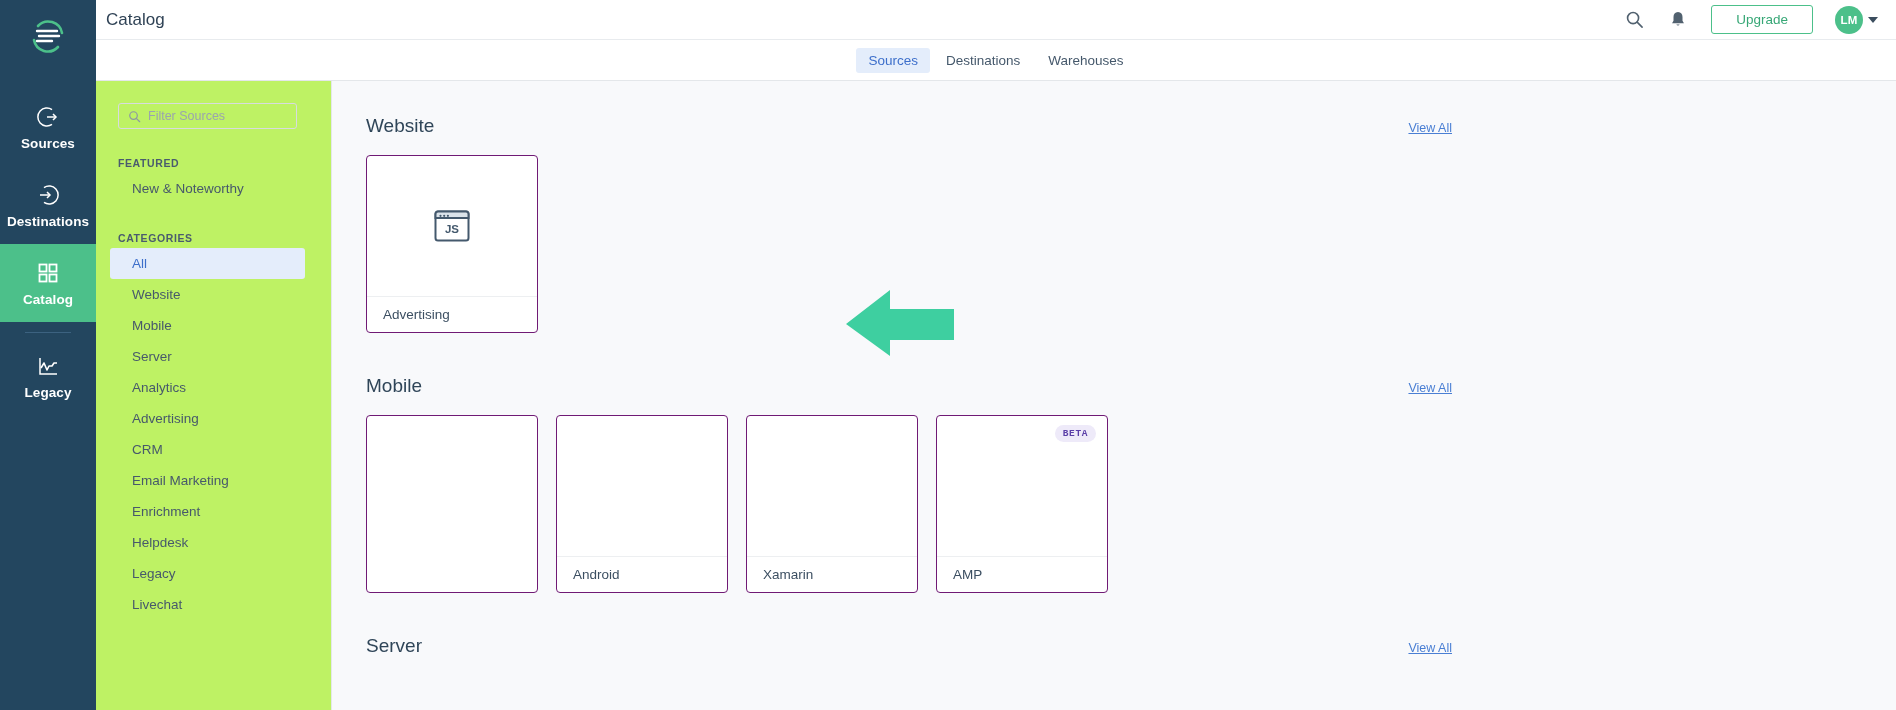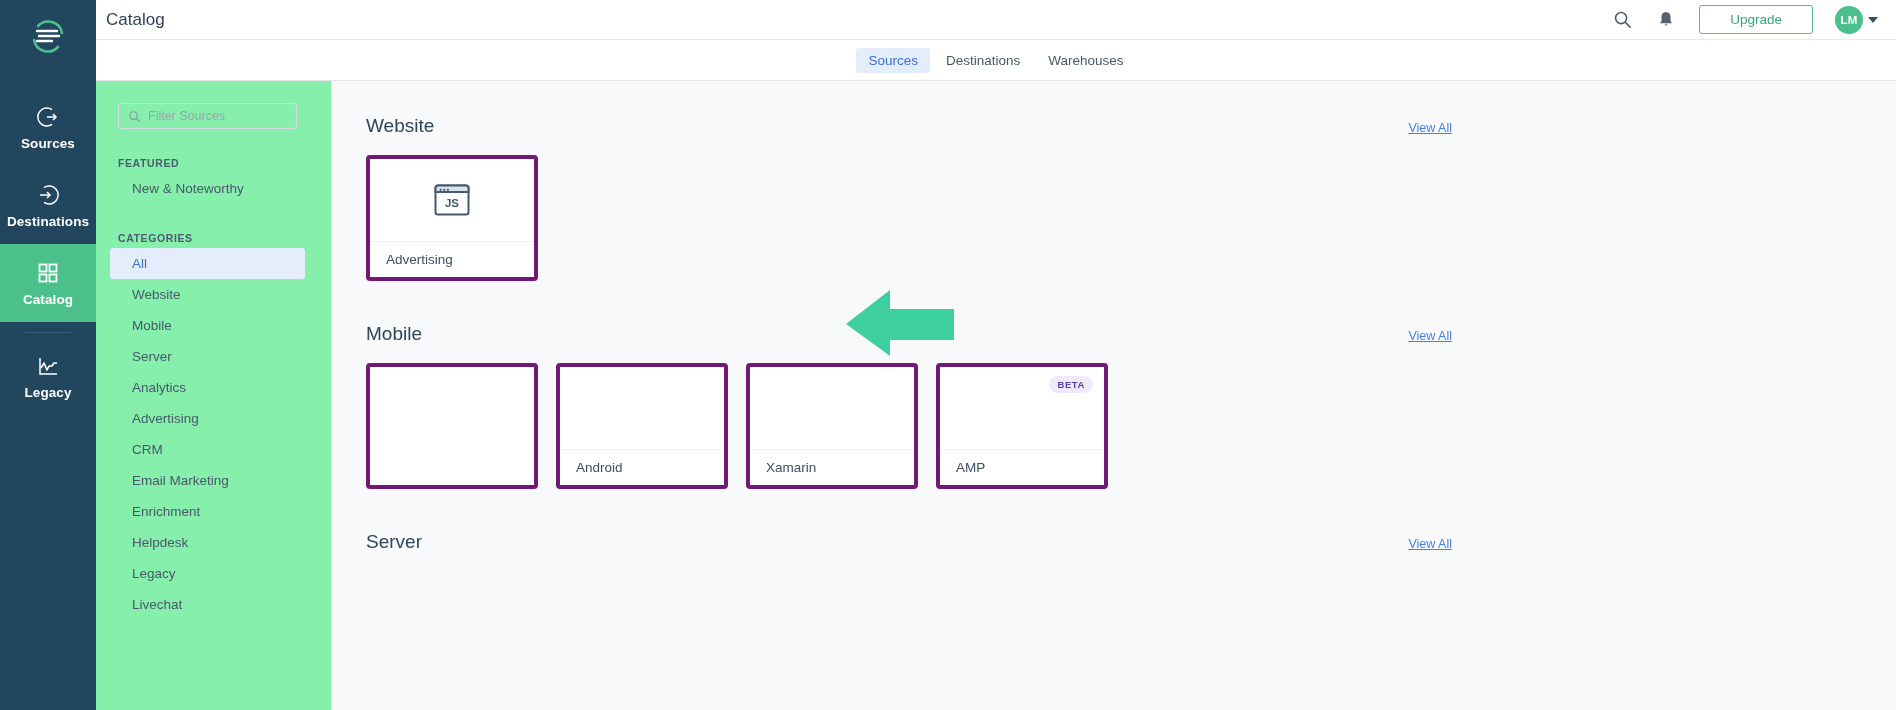--- a/index.html
+++ b/index.html
@@ -43,21 +43,21 @@
     display: flex; align-items: center;
     border-bottom: 1px solid #e8ebee;
     padding: 0 18px 0 10px;
   }
   #page-title { font-size: 17px; color: #2f4255; font-weight: 400; }
   #header-right { margin-left: auto; display: flex; align-items: center; gap: 22px; }
   .hdr-icon { width: 22px; height: 22px; cursor: pointer; display:flex; align-items:center; justify-content:center; }
   #upgrade-btn {
     border: 1px solid #4cc08a; color: #37a776;
     background: #fff; border-radius: 3px;
-    font-size: 13.5px; padding: 6px 30px; cursor: pointer;
+    font-size: 13.5px; padding: 6px 24px; cursor: pointer;
     font-family: "Liberation Sans", sans-serif;
   }
   #avatar-wrap { display: flex; align-items: center; gap: 5px; cursor: pointer; }
   #avatar {
     width: 28px; height: 28px; border-radius: 50%;
     background: #4cc08a; color: #fff; font-size: 11.5px; font-weight: 700;
     display: flex; align-items: center; justify-content: center; letter-spacing: .3px;
   }
   .caret-dn { width:0;height:0;border-left:5px solid transparent;border-right:5px solid transparent;border-top:6px solid #3b4d5e; }
 
@@ -71,21 +71,21 @@
     font-size: 13.5px; color: #45586b; padding: 5px 12px;
     border-radius: 3px; cursor: pointer; margin: 0 2px;
   }
   .tab.active { background: #e4edfb; color: #3d6fcb; }
 
   
   #body { flex: 1; display: flex; min-height: 0; }
 
   
   #sidebar {
-    width: 236px; flex: 0 0 236px; background: #86efac;
+    width: 236px; flex: 0 0 236px; background: #bef264;
     border-right: 1px solid #e4e7ea;
     padding: 22px 12px 0 0; overflow: hidden;
   }
   #filter-box {
     margin: 0 22px 0 22px;
     height: 26px; border: 1px solid #d7dbdf; border-radius: 3px;
     display: flex; align-items: center; gap: 7px; padding: 0 9px;
   }
   #filter-input {
     border: none; outline: none; font-size: 12.5px; color: #47586a;
@@ -113,36 +113,36 @@
     display: flex; align-items: baseline;
     margin-bottom: 18px;
   }
   .sec-title { font-size: 19px; color: #2f4558; font-weight: 400; }
   .view-all {
     margin-left: auto; margin-right: 410px;
     font-size: 12.5px; color: #4a7fd4; text-decoration: underline; cursor: pointer;
   }
   .card-row { display: flex; gap: 18px; }
   .card {
-    width: 172px; height: 126px; background: #fff;
-    border: 4px solid #701a75; border-radius: 4px;
+    width: 172px; height: 178px; background: #fff;
+    border: 1px solid #701a75; border-radius: 4px;
     display: flex; flex-direction: column; cursor: pointer; position: relative;
     overflow: hidden;
   }
   .card-body { flex: 1; display: flex; align-items: center; justify-content: center; position: relative; }
   .card-foot {
     height: 36px; border-top: 1px solid #edeff1;
     display: flex; align-items: center; padding: 0 16px;
     font-size: 13.5px; color: #3c4f62;
   }
   .badge {
     position: absolute; top: 9px; right: 11px;
     background: #eeeaf9; color: #5b3fa8;
     font-size: 9.5px; font-weight: 700; letter-spacing: .6px;
-    border-radius: 9px; padding: 3px 8px;
+    border-radius: 9px; padding: 3px 8px; font-family: Liberation Mono, monospace;
   }
   .sec-gap { height: 42px; }
 
   
   #annot-arrow {
     position: absolute;
     left: 514px; top: 207px;
     width: 108px; height: 68px;
     pointer-events: none;
   }

